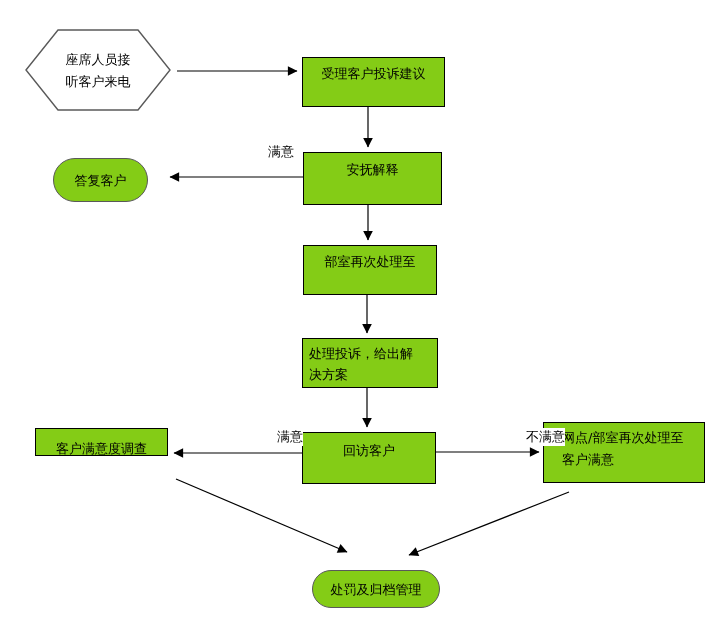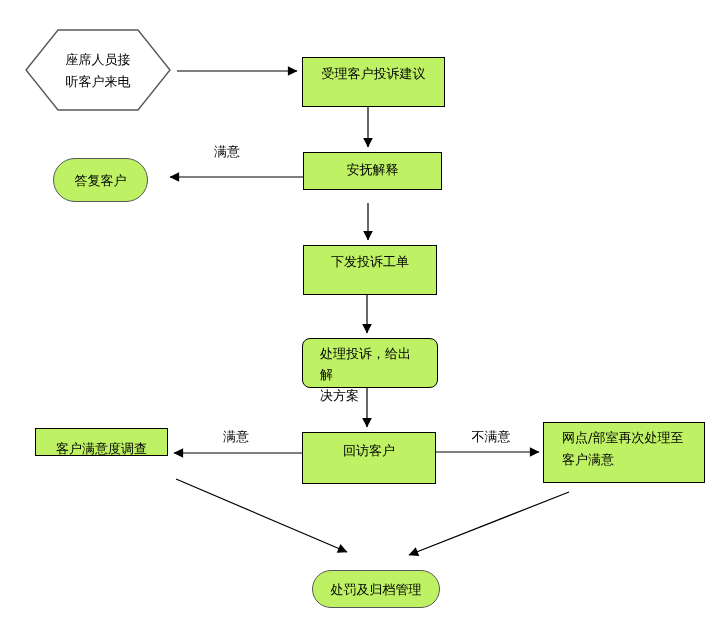--- a/index.html
+++ b/index.html
@@ -15,21 +15,21 @@
   }
   .wires {
     position: absolute;
     left: 0; top: 0;
     width: 713px; height: 626px;
     z-index: 0;
   }
   .node {
     position: absolute;
     box-sizing: border-box;
-    background: #bef264;
+    background: #84cc16;
     z-index: 1;
     white-space: pre-line;
     line-height: 21px;
   }
   .rect { border: 1px solid #000000; }
   .rect.center { text-align: center; }
   .stadium {
     border: 1px solid #595959;
     display: flex;
     align-items: center;
@@ -37,22 +37,23 @@
     text-align: center;
   }
   .plain {
     background: transparent;
     text-align: center;
   }
   .edge-label {
     position: absolute;
     z-index: 2;
     background: #ffffff;
-    text-align: center;
+    text-align: right;
     line-height: 18px;
+    margin-left: 45px;
   }
 </style>
 </head>
 <body>
 
 <div class="canvas">
 
   <svg class="wires" viewBox="0 0 713 626" xmlns="http://www.w3.org/2000/svg">
     <defs>
       <marker id="ah" viewBox="0 0 10 10" refX="9.5" refY="5" markerWidth="11" markerHeight="8" orient="auto-start-reverse">
@@ -72,25 +73,25 @@
     <line x1="436" y1="452" x2="539" y2="452" stroke="#000" stroke-width="1.2" marker-end="url(#ah)"></line>
     <line x1="176" y1="479" x2="347" y2="552" stroke="#000" stroke-width="1.2" marker-end="url(#ah)"></line>
     <line x1="569" y1="492" x2="409" y2="555" stroke="#000" stroke-width="1.2" marker-end="url(#ah)"></line>
   </svg>
 
   <div class="node plain" style="left:52px; top:49px; width:92px; line-height:22px;">座席人员接
 听客户来电</div>
 
   <div class="node rect center" style="left:302px; top:57px; width:143px; height:50px; padding-top:5px;">受理客户投诉建议</div>
 
-  <div class="node rect center" style="left:303px; top:152px; width:139px; height:38px; padding-top:6px;">安抚解释</div>
+  <div class="node rect center" style="left:303px; top:152px; width:139px; height:53px; padding-top:6px;">安抚解释</div>
 
-  <div class="node rect center" style="left:303px; top:245px; width:134px; height:50px; padding-top:5px;">下发投诉工单</div>
+  <div class="node rect center" style="left:303px; top:245px; width:134px; height:50px; padding-top:5px;">部室再次处理至</div>
 
-  <div class="node rect" style="left:302px; top:338px; width:136px; height:50px; padding:4px 17px; line-height:21px;border-radius:8px;">处理投诉，给出解
+  <div class="node rect" style="left:302px; top:338px; width:136px; height:50px; padding:4px 6px; line-height:21px;">处理投诉，给出解
 决方案</div>
 
   <div class="node rect center" style="left:302px; top:432px; width:134px; height:52px; padding-top:7px;">回访客户</div>
 
   <div class="node rect center" style="left:35px; top:428px; width:133px; height:28px; padding-top:9px;">客户满意度调查</div>
 
   <div class="node rect" style="left:543px; top:422px; width:162px; height:61px; padding:4px 18px; line-height:22px;">网点/部室再次处理至
 客户满意</div>
 
   <div class="node stadium" style="left:53px; top:158px; width:95px; height:44px; border-radius:22px;">答复客户</div>

